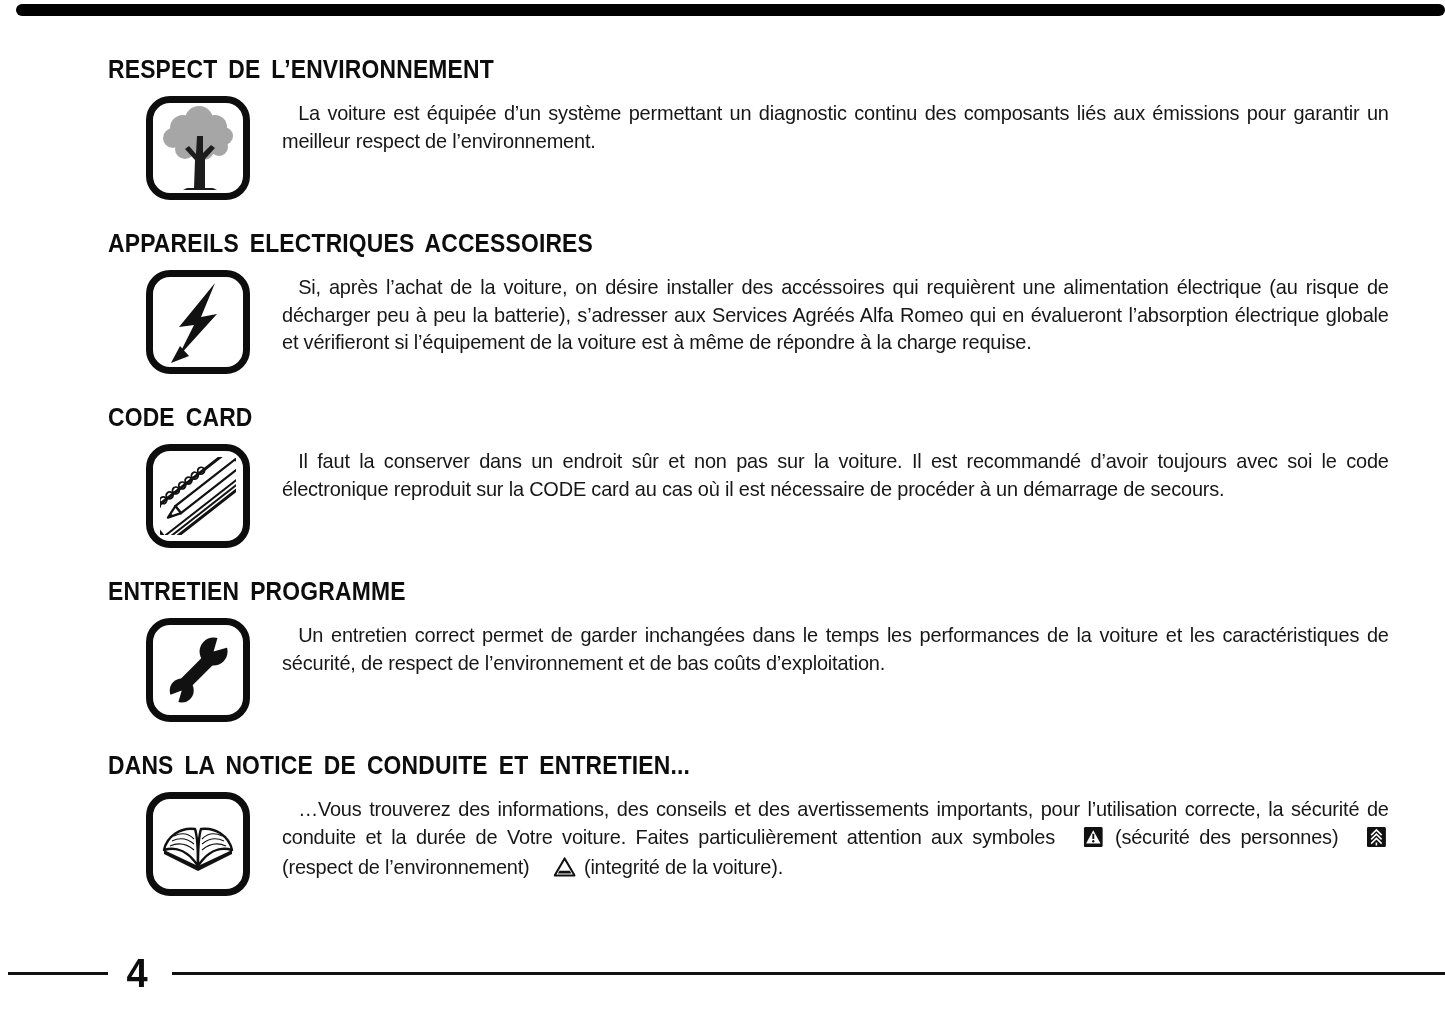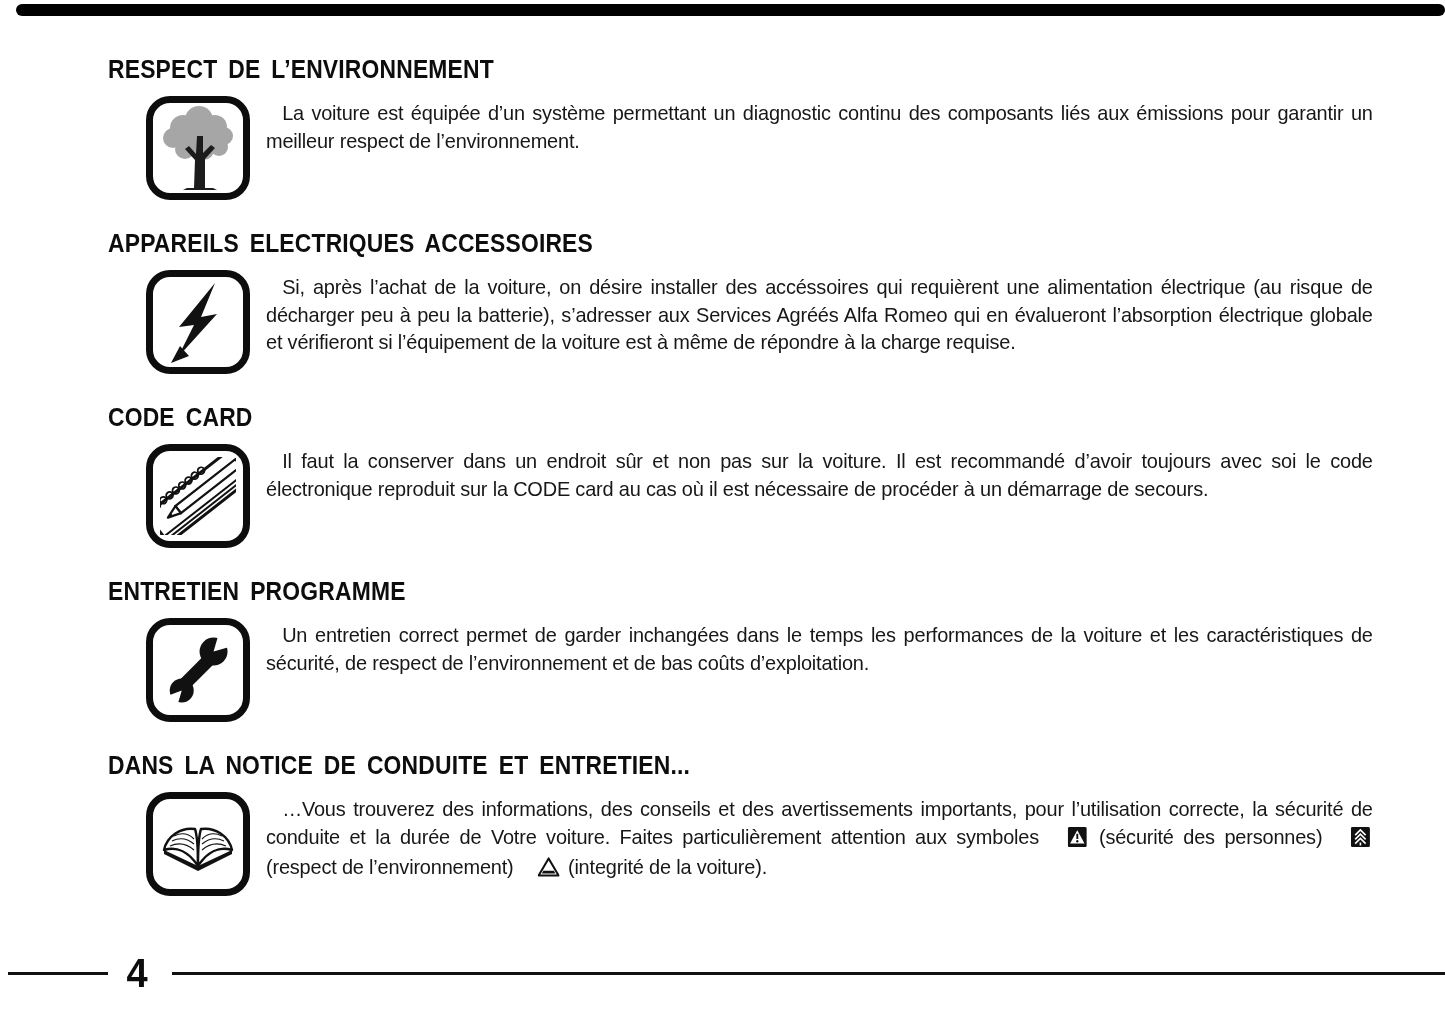--- a/index.html
+++ b/index.html
@@ -19,21 +19,21 @@
   }
   .content { position:absolute; left:100px; right:100px; top:54px; }
   .sec-heading {
     font-size:26px; font-weight:900; line-height:30px;
     letter-spacing:.2px; word-spacing:5px;
     transform:scaleX(.88); transform-origin:0 50%;
     white-space:nowrap; color:#0d0d0d;
     margin-bottom:12px;
   }
   .sec-heading:not(.first){ margin-top:28px; }
-  .sec-row { display:flex; gap:16px; align-items:flex-start;padding-left:38px; }
+  .sec-row { display:flex; gap:32px; align-items:flex-start;padding-left:38px; }
   .icon-box {
     flex:0 0 104px; width:104px; height:104px;
     border:7px solid #0d0d0d; border-radius:24px;
     background:#fff; display:flex; align-items:center; justify-content:center;
   }
   .icon-box svg { display:block; }
   .sec-text {
     flex:0 0 1165px; width:1165px;
     transform:scaleX(.95); transform-origin:0 0;
     font-size:21px; line-height:27.5px; letter-spacing:-.2px;

